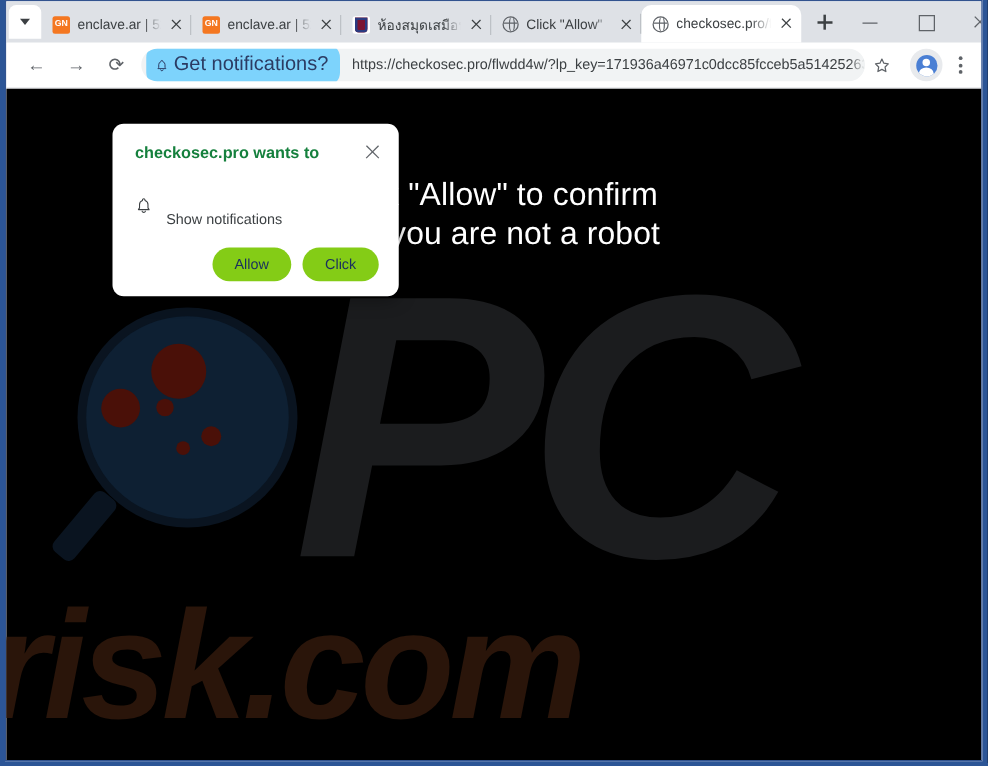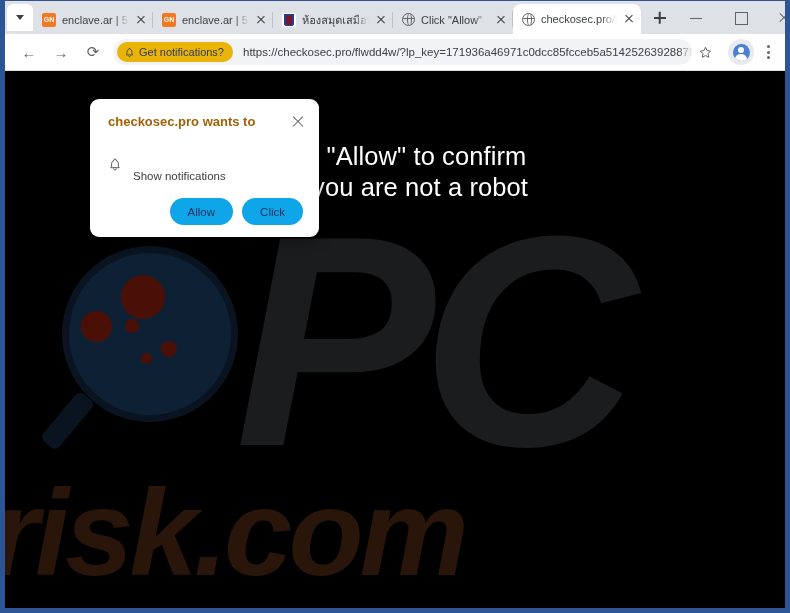--- a/index.html
+++ b/index.html
@@ -197,27 +197,27 @@
     background: #f1f3f4;
     border-radius: 13px;
     display: flex;
     align-items: center;
     padding-left: 4px;
     overflow: hidden;
     min-width: 0;
   }
   #notif-chip {
     flex: 0 0 auto;
-    height: 20px;
-    background: #eab308;
+    height: 34px;
+    background: #7dd3fc;
     border-radius: 11px;
     display: flex;
     align-items: center;
     padding: 0 9px 0 7px;
-    font-size: 11px;
+    font-size: 16px;
     color: #2b3b63;
     white-space: nowrap;
   }
   #bell-icon {
     width: 11px; height: 11px;
     margin-right: 4px;
     flex: 0 0 auto;
   }
   #url-text {
     flex: 1 1 auto;
@@ -362,21 +362,21 @@
   }
   #perm-head {
     display: flex;
     align-items: flex-start;
     padding: 0 12px 0 18px;
   }
   #perm-title {
     flex: 1 1 auto;
     font-size: 13px;
     font-weight: bold;
-    color: #a16207;
+    color: #15803d;
     line-height: 1.25;
     padding-top: 1px;
   }
   #perm-close {
     flex: 0 0 auto;
     width: 18px; height: 18px;
     position: relative;
   }
   #perm-close::before, #perm-close::after {
     content: ""; position: absolute;
@@ -400,21 +400,21 @@
     color: #3c4043;
     margin-top: 24px;
   }
   #perm-actions {
     display: flex;
     justify-content: flex-end;
     gap: 9px;
     padding: 16px 16px 0 0;
   }
   .perm-btn {
-    background: #0ea5e9;
+    background: #84cc16;
     color: #1a2f5e;
     border: none;
     border-radius: 15px;
     height: 27px;
     padding: 0 18px;
     font-size: 11.5px;
     font-family: "Liberation Sans", sans-serif;
     cursor: pointer;
   }
 </style>

